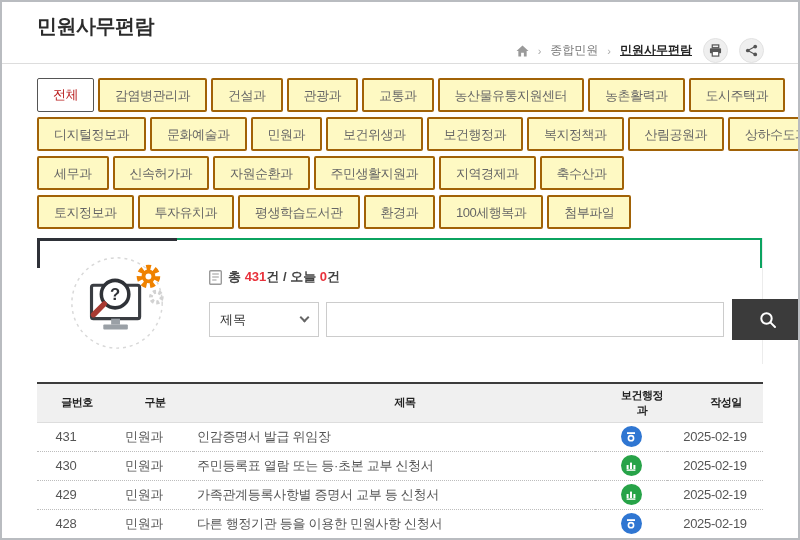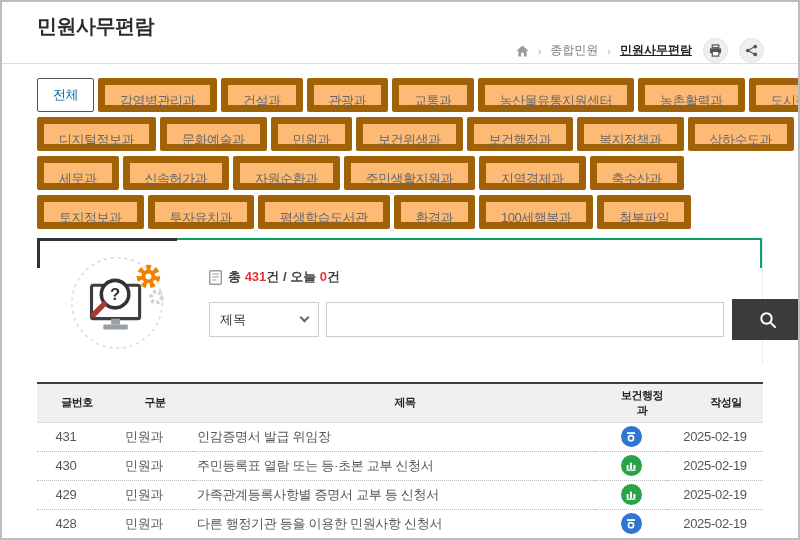--- a/index.html
+++ b/index.html
@@ -11,22 +11,22 @@
   .page-title { position:absolute; left:35px; top:11px; font-size:20px; font-weight:bold; color:#2b2b2b; letter-spacing:-0.5px; }
   .hdr-right { position:absolute; right:34px; top:36px; display:flex; align-items:center; gap:9px; font-size:12px; color:#777; }
   .crumb { display:flex; align-items:center; gap:9px; }
   .crumb .sep { color:#aaa; font-size:11px; }
   .crumb-current { font-weight:bold; color:#222; text-decoration:underline; }
   .round-btn { width:25px; height:25px; border-radius:50%; background:#efefef; border:1px solid #e2e2e2; display:flex; align-items:center; justify-content:center; cursor:pointer; margin-left:2px; }
 
   
   .tabs { padding:14px 33px 0 35px; }
   .tab-row { display:flex; flex-wrap:nowrap; }
-  .tab { height:34px; line-height:32px; padding:0 15px; margin:0 4px 5px 0; background:#fdba74; border:7px solid #a16207; border-radius:2px; font-size:13px; color:#666; cursor:pointer; white-space:nowrap; letter-spacing:-0.5px; }
-  .tab.active { background:#fff; border:1px solid #555; color:#0369a1; }
+  .tab { height:34px; line-height:32px; padding:0 15px; margin:0 4px 5px 0; background:#fef9c3; border:2px solid #a16207; border-radius:2px; font-size:13px; color:#666; cursor:pointer; white-space:nowrap; letter-spacing:-0.5px; }
+  .tab.active { background:#fff; border:1px solid #555; color:#b91c1c; }
 
   
   .search-panel { margin:4px 35px 0 35px; position:relative; height:126px; display:flex; align-items:center; border-right:1px solid #ececec; }
   .deco-top-dark { position:absolute; top:0; left:0; width:140px; height:3px; background:#2e3138; }
   .deco-top-green { position:absolute; top:0; left:140px; right:0; height:2px; background:#0ba360; }
   .deco-left-dark { position:absolute; top:0; left:0; width:3px; height:30px; background:#2e3138; }
   .deco-right-green { position:absolute; top:0; right:0; width:2px; height:30px; background:#0ba360; }
   .illust { margin:4px 36px 0 28px; flex:0 0 auto; }
   .search-main { padding-top:6px; }
   .count-line { display:flex; align-items:center; gap:6px; font-size:13px; font-weight:bold; color:#444; }
@@ -100,20 +100,21 @@
       <button class="tab">농촌활력과</button>
       <button class="tab">도시주택과</button>
     </div>
     <div class="tab-row">
       <button class="tab">디지털정보과</button>
       <button class="tab">문화예술과</button>
       <button class="tab">민원과</button>
       <button class="tab">보건위생과</button>
       <button class="tab">보건행정과</button>
       <button class="tab">복지정책과</button>
+      <button class="tab">산림공원과</button>
       <button class="tab">상하수도과</button>
     </div>
     <div class="tab-row">
       <button class="tab">세무과</button>
       <button class="tab">신속허가과</button>
       <button class="tab">자원순환과</button>
       <button class="tab">주민생활지원과</button>
       <button class="tab">지역경제과</button>
       <button class="tab">축수산과</button>
     </div>

